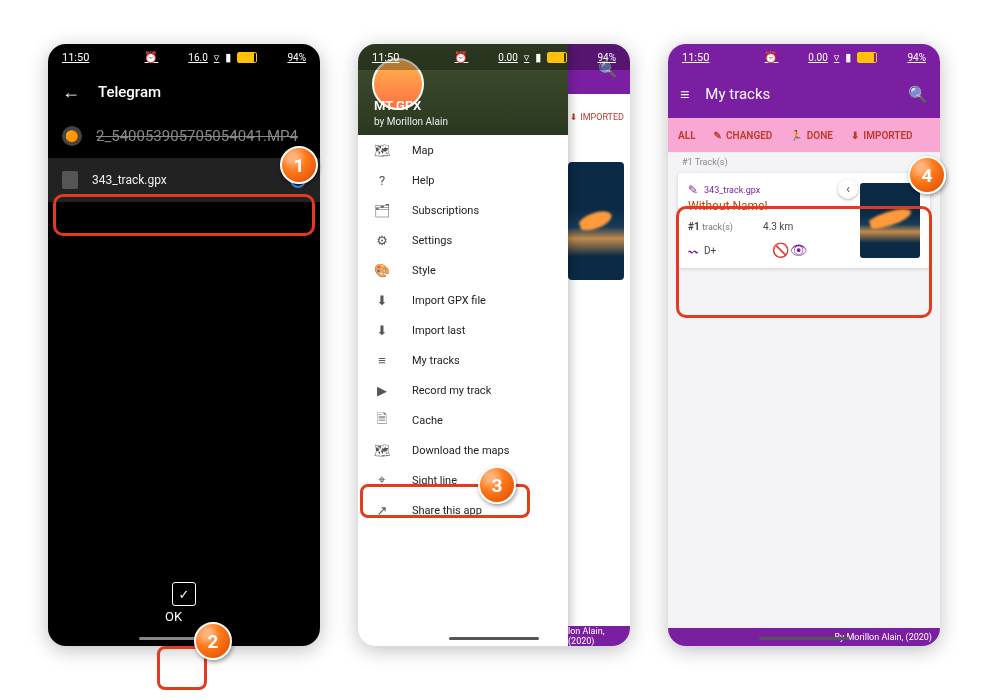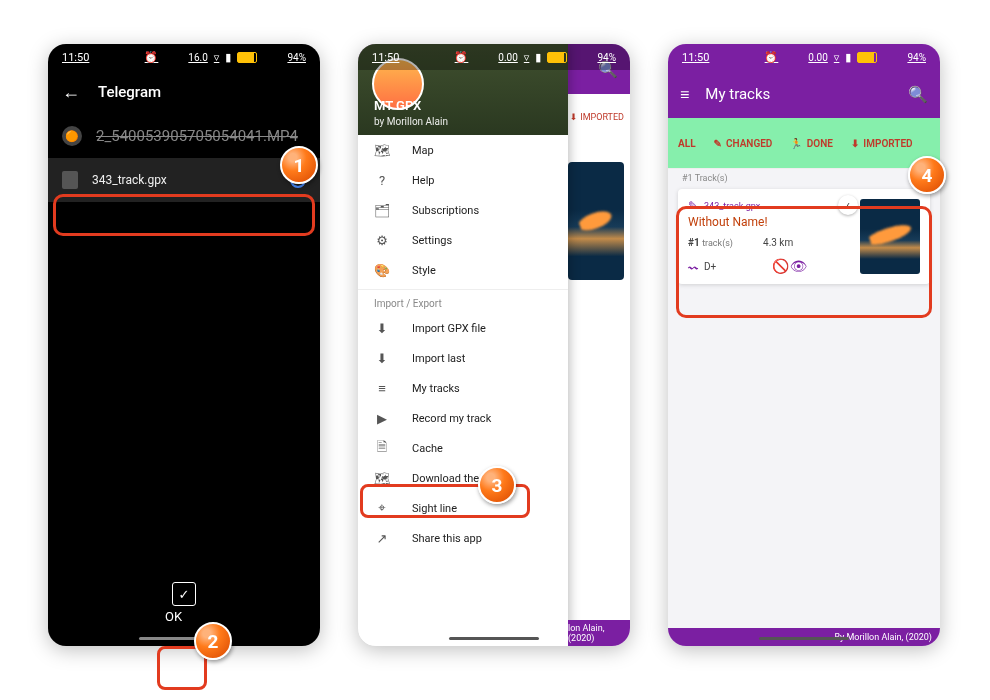--- a/index.html
+++ b/index.html
@@ -181,45 +181,45 @@
     position:absolute;
     top:40%;left:20%;
     width:70%;height:18%;
     background: radial-gradient(ellipse at 40% 50%, #ff9a3c 0 50%, transparent 55%);
     transform: rotate(-20deg);
     filter: blur(1px);
   }
   .p2-footer{
     position:absolute;
     bottom:0;left:210px;right:0;
-    height:26px;
+    height:20px;
     background:#7b1fa2;
     color:#fff;
     font-size:9px;
     display:flex;align-items:center;justify-content:flex-end;
     padding-right:8px;
   }
 
   
   .p3-appbar {
     height: 48px;
     background:#7b1fa2;
     color:#fff;
     display:flex;
     align-items:center;
     padding: 0 12px;
     gap: 16px;
   }
   .p3-appbar .title { font-size:15px; flex:1;}
   .p3-tabs {
     height: 34px;
-    background:#86efac;
+    background:#f9a8d4;
     display:flex;
     align-items:center;
-    padding: 8px 10px;
+    padding: 0 10px;
     gap: 18px;
     font-size:10px;
     font-weight:600;
     color:#bf3a2b;
     border-bottom:1px solid #eee;
   }
   .p3-tabs .t { display:flex;align-items:center;gap:4px;}
   .p3-tabs .all { font-weight:700; }
   .p3-count {
     padding: 4px 14px 0;
@@ -384,21 +384,20 @@
           <span>Subscriptions</span>
         </div>
       <div class="d-item">
           <span class="mi">⚙</span>
           <span>Settings</span>
         </div>
       <div class="d-item">
           <span class="mi">🎨</span>
           <span>Style</span>
         </div>
-      <div class="d-section">Import / Export</div>
       <div class="d-item">
           <span class="mi">⬇</span>
           <span>Import GPX file</span>
         </div>
       <div class="d-item">
           <span class="mi">⬇</span>
           <span>Import last</span>
         </div>
       <div class="d-item">
           <span class="mi">≡</span>

